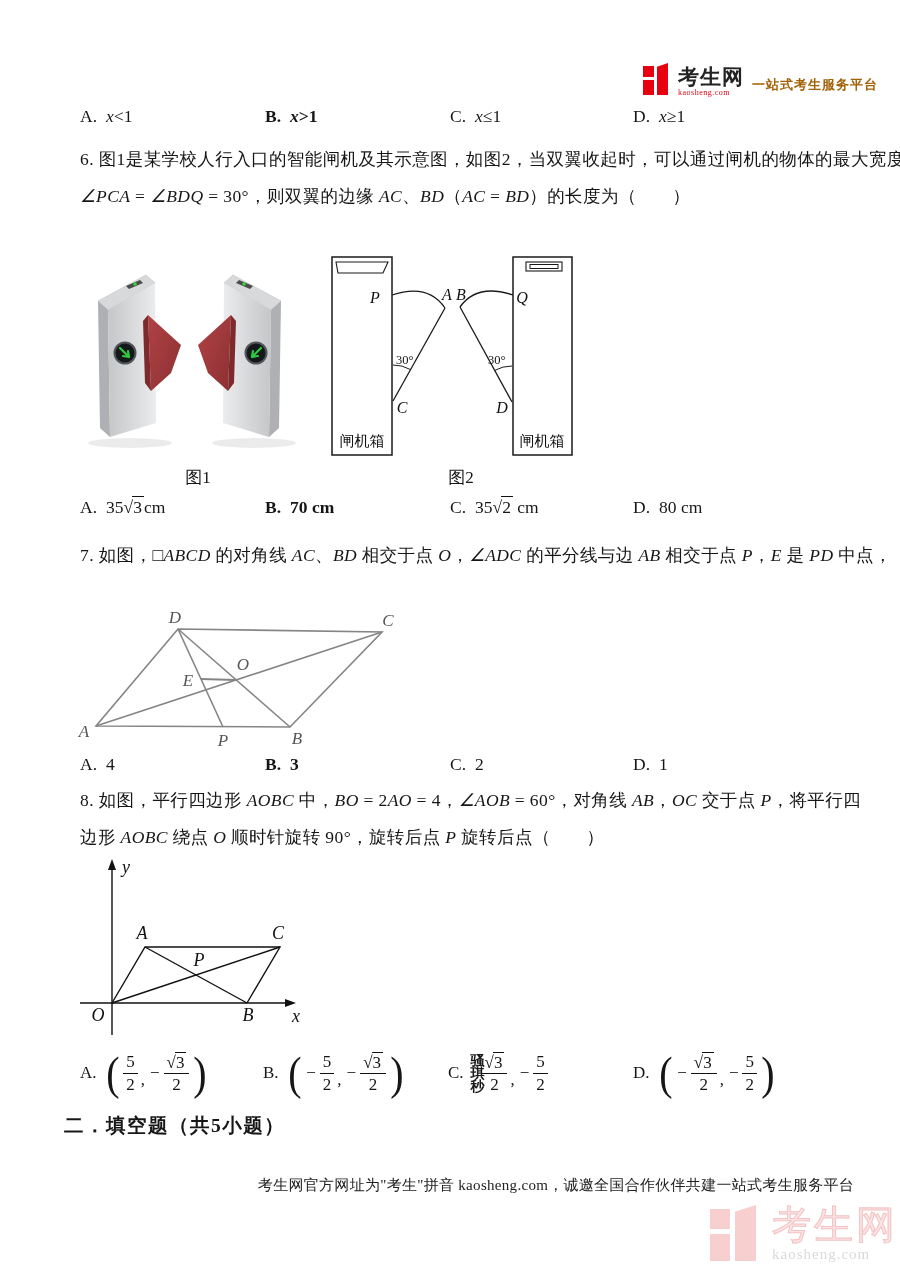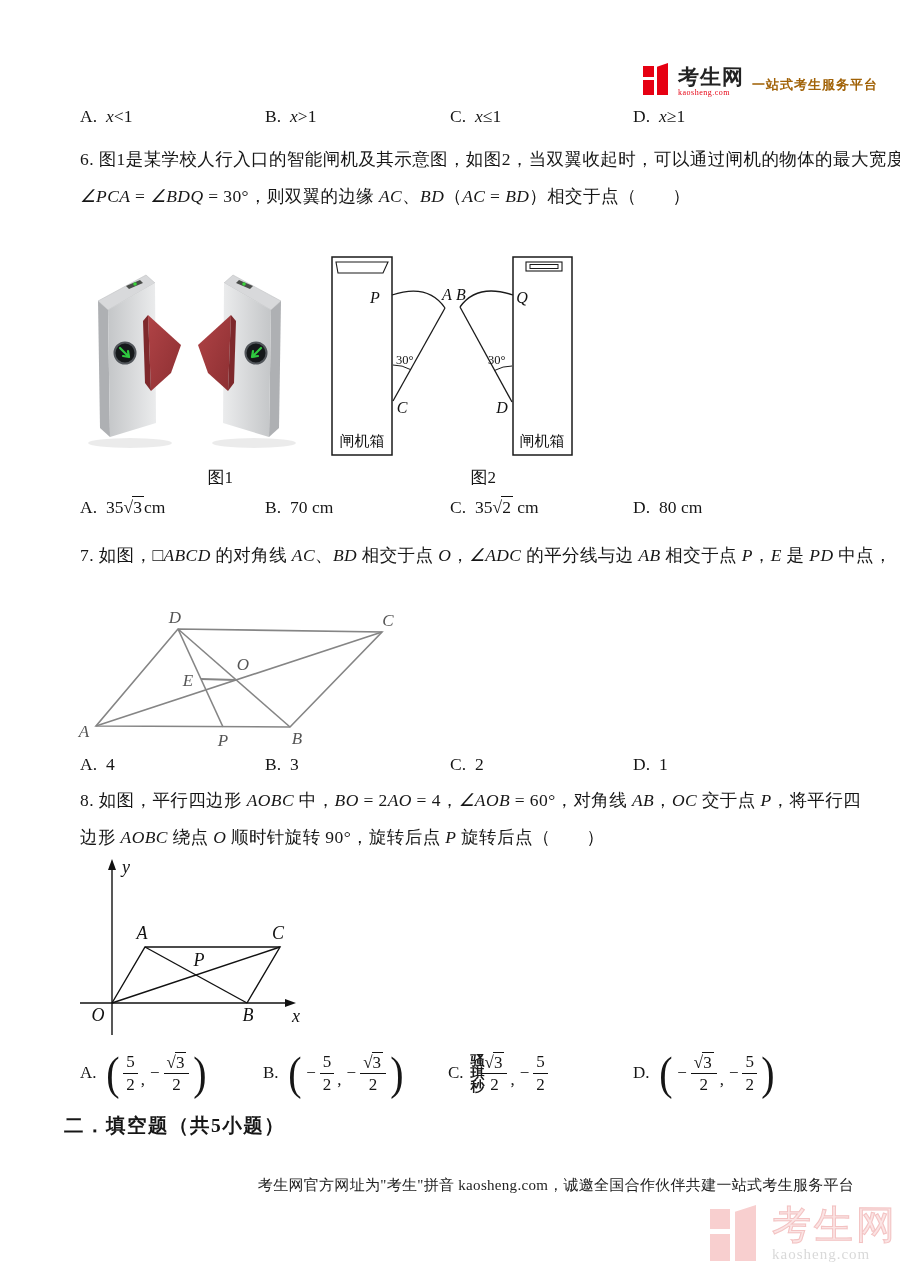--- a/index.html
+++ b/index.html
@@ -17,26 +17,26 @@
   .hdomain{font-size:8px;color:#e60012;margin-top:1px;letter-spacing:.5px;}
   .htagline{font-size:13px;font-weight:700;color:#a16207;margin-left:8px;margin-bottom:3px;letter-spacing:1px;}
   
   .qtext{position:absolute;left:80px;width:800px;font-size:17.5px;letter-spacing:.4px;}
   .qline{height:37px;line-height:37px;white-space:nowrap;}
   .mi{font-style:italic;}
   
   .orow{position:absolute;left:0;top:0;width:900px;height:34px;font-size:17.5px;}
   .opt{position:absolute;white-space:nowrap;}
   .olabel{margin-right:9px;}
-  .o1{left:80px;} .o2{left:265px;} .o3{left:450px;} .o4{left:633px;}
+  .o1{left:80px;} .o2{left:265px;font-weight:bold;} .o3{left:450px;} .o4{left:633px;}
   
   .rsign{display:inline-block;transform:translateY(0px);margin-right:-1px;}
   .rad{border-top:1.3px solid #111;padding:0 2px 0 1px;}
   
-  .figcap{position:absolute;width:70px;text-align:right;font-size:17px;}
+  .figcap{position:absolute;width:70px;text-align:center;font-size:17px;}
   .figbox{position:absolute;}
   svg text{font-family:"Liberation Serif",serif;}
   .svglab{font-style:italic;font-size:16px;fill:#111;}
   .svglab2{font-style:italic;font-size:17px;fill:#555;}
   .svglab3{font-style:italic;font-size:18px;fill:#111;}
   .svgcn{font-size:15px;fill:#111;}
   .svgdeg{font-size:12.5px;fill:#111;}
   
   .corow{position:absolute;left:0;width:900px;height:70px;font-size:17px;}
   .copt{position:absolute;top:0;height:70px;display:flex;align-items:center;white-space:nowrap;}
@@ -84,21 +84,21 @@
 
   <div class="orow" style="top:106px">
     <span class="opt o1"><span class="olabel">A.</span><span class="mi">x</span><span>&lt;1</span></span>
     <span class="opt o2"><span class="olabel">B.</span><span class="mi">x</span><span>&gt;1</span></span>
     <span class="opt o3"><span class="olabel">C.</span><span class="mi">x</span><span>≤1</span></span>
     <span class="opt o4"><span class="olabel">D.</span><span class="mi">x</span><span>≥1</span></span>
   </div>
 
   <div class="qtext" style="top:141px">
     <div class="qline"><span class="tx">6. 图1是某学校人行入口的智能闸机及其示意图，如图2，当双翼收起时，可以通过闸机的物体的最大宽度</span></div>
-    <div class="qline"><span class="mi">∠PCA</span><span class="tx"> = </span><span class="mi">∠BDQ</span><span class="tx"> = 30°，则双翼的边缘 </span><span class="mi">AC</span><span class="tx">、</span><span class="mi">BD</span><span class="tx">（</span><span class="mi">AC</span><span class="tx"> = </span><span class="mi">BD</span><span class="tx">）相交于点（　　）</span></div>
+    <div class="qline"><span class="mi">∠PCA</span><span class="tx"> = </span><span class="mi">∠BDQ</span><span class="tx"> = 30°，则双翼的边缘 </span><span class="mi">AC</span><span class="tx">、</span><span class="mi">BD</span><span class="tx">（</span><span class="mi">AC</span><span class="tx"> = </span><span class="mi">BD</span><span class="tx">）的长度为（　　）</span></div>
   </div>
 
   <div class="figbox" style="left:88px;top:253px">
     <svg width="215" height="200" viewBox="0 0 215 200">
       <defs>
         <linearGradient id="gL" x1="0" y1="0" x2="1" y2="0">
           <stop offset="0" stop-color="#c4c6c8"></stop>
             <stop offset="1" stop-color="#ebeced"></stop>
         </linearGradient>
         <linearGradient id="gR" x1="1" y1="0" x2="0" y2="0">

